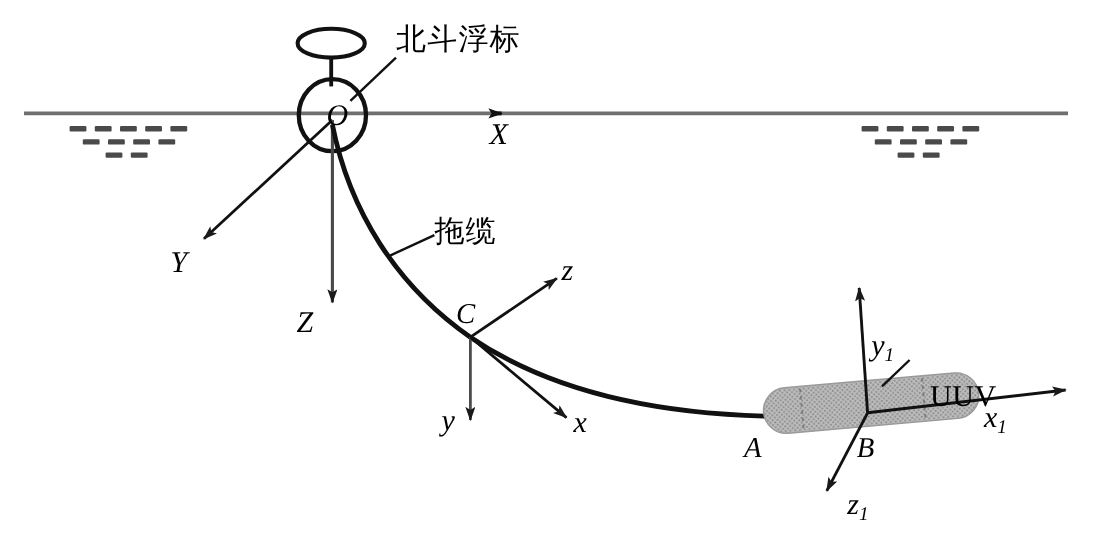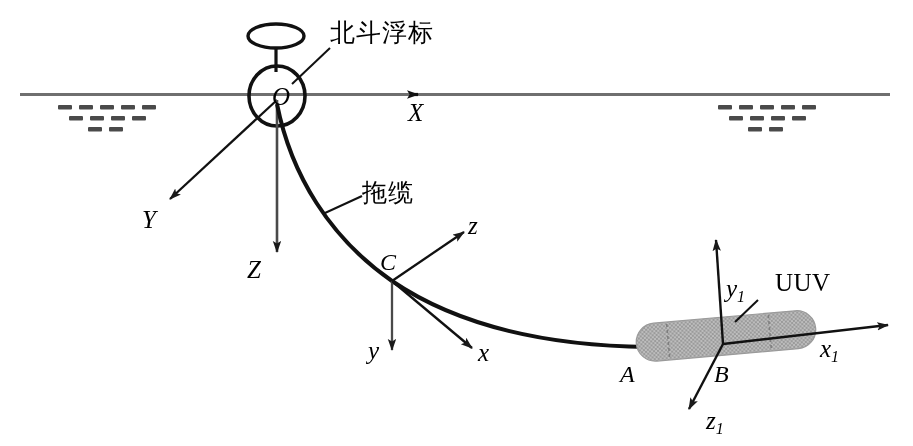--- a/index.html
+++ b/index.html
@@ -57,20 +57,21 @@
     font-family: "DejaVu Sans", "Liberation Sans", sans-serif;
     font-size: 25px;
     font-style: normal;
     letter-spacing: 1px;
   }
   .lbl-uuv {
     font-size: 25px;
     font-style: normal;
     letter-spacing: 0.5px;
     font-family: "Liberation Serif", "DejaVu Serif", serif;
+    margin-top: 48px;
   }
 </style>
 </head>
 <body>
 
 <div id="diagram-root">
 
   <svg class="layer" viewBox="0 0 913 446">
     <defs>
       <marker id="arrowBlack" markerWidth="13" markerHeight="13" refX="11" refY="4.2" orient="auto" markerUnits="userSpaceOnUse">

